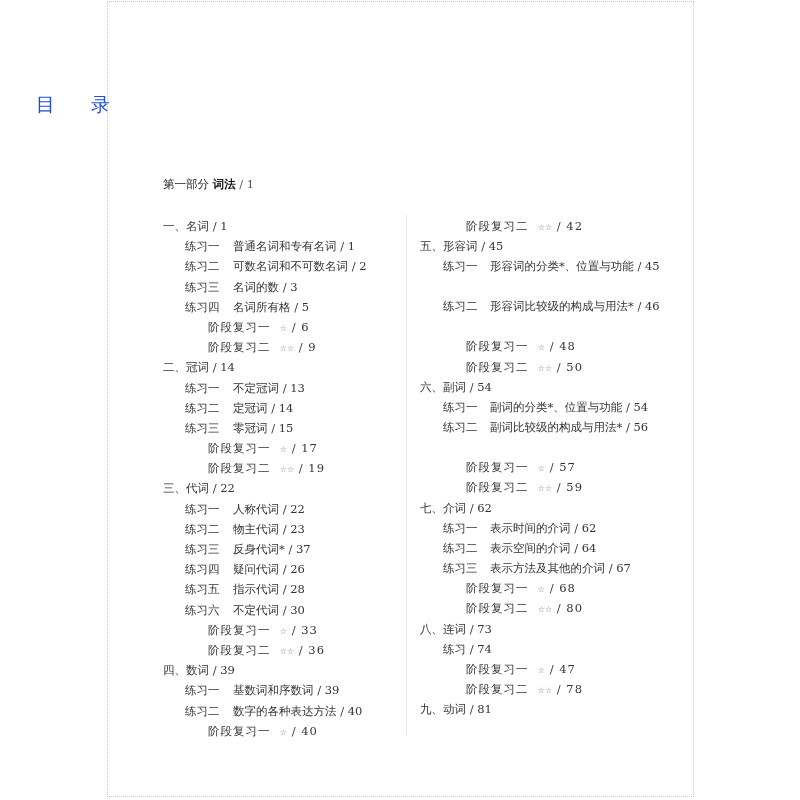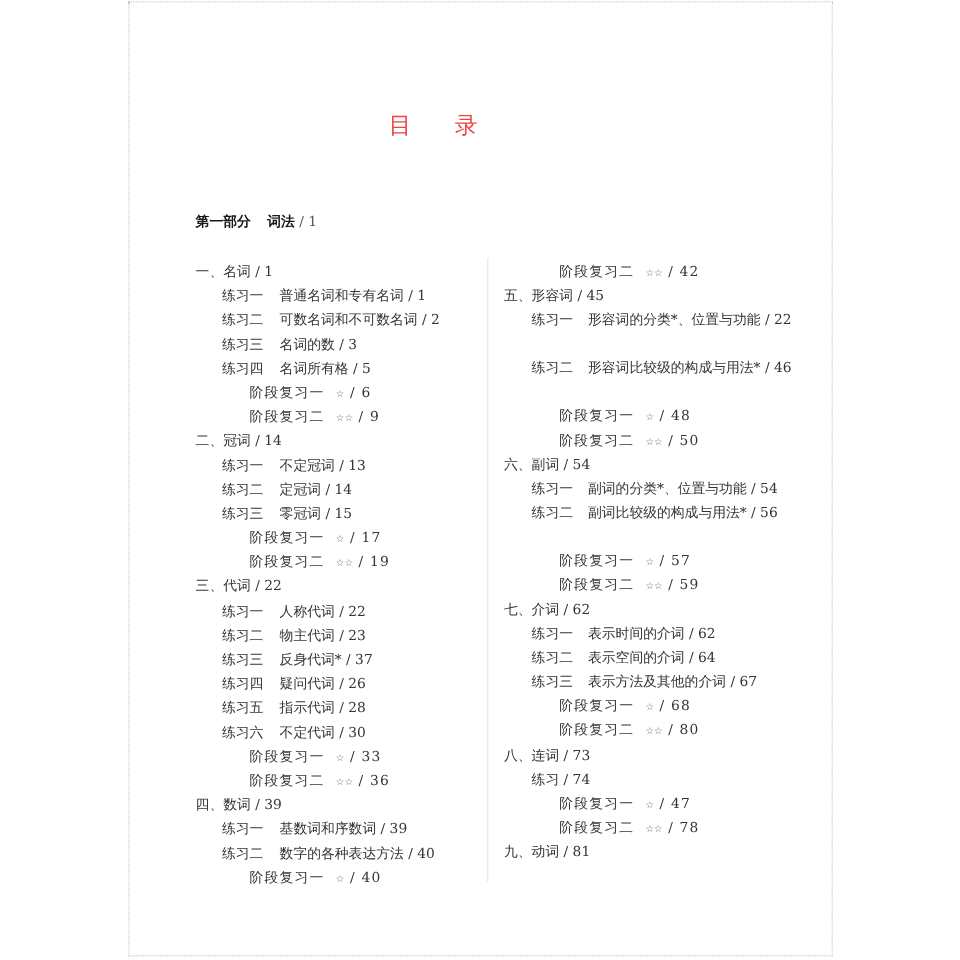--- a/index.html
+++ b/index.html
@@ -5,29 +5,29 @@
   html, body { margin: 0; padding: 0; }
   body {
     width: 800px; height: 800px; background: #ffffff; position: relative; overflow: hidden;
     font-family: "DejaVu Serif", "Liberation Serif", serif; color: #2a2a2a;
   }
   .page {
     position: absolute; left: 107px; top: 1px; width: 587px; height: 796px;
     border: 1px dotted #c8c8c8; box-sizing: border-box;
   }
   .title {
-    position: absolute; top: 92px; left: 0; width: 722px; text-align: center;
-    font-family: "DejaVu Sans", "Liberation Sans", sans-serif; font-size: 19px; color: #ef4444;
+    position: absolute; top: 92px; left: 0; width: 722px; 
+    font-family: "DejaVu Sans", "Liberation Sans", sans-serif; font-size: 19px; color: #1d4ed8;
     letter-spacing: 36px; text-indent: 36px;
   }
   .part {
     position: absolute; left: 163px; top: 177px;
     font-family: "DejaVu Sans", "Liberation Sans", sans-serif; font-size: 11.5px; color: #1a1a1a;
   }
-  .part .part-title { font-weight: bold; margin-right: 10px; }
+  .part .part-title { font-weight: normal; }
   .part .part-name { font-weight: bold; }
   .part .part-page { font-family: "DejaVu Serif", serif; font-weight: normal; color: #555; }
   .divider {
     position: absolute; left: 406px; top: 215px; width: 1px; height: 520px; background: #e6e6e6;
   }
   .col { position: absolute; }
   .col.left { left: 163px; top: 216px; }
   .col.right { left: 420px; top: 216px; }
   .row { position: relative; height: 20.2px; line-height: 20px; font-size: 11.5px; white-space: nowrap; color: #333; }
   .row.tall { height: 40px; }
@@ -159,21 +159,21 @@
   </div>
 <div class="col right" id="col-right">
     <div class="row review">
       <span class="txt"><span>阶段复习二</span>&nbsp;&nbsp;<span class="star">☆☆</span>&nbsp;<span>/ 42</span></span>
     </div>
     <div class="row lv0">
       <span class="txt">五、形容词 / 45</span>
     </div>
     <div class="row lv1 tall">
       <span class="lab">练习一</span>
-      <span class="wrap">形容词的分类*、位置与功能 / 22</span>
+      <span class="wrap">形容词的分类*、位置与功能 / 45</span>
     </div>
     <div class="row lv1 tall">
       <span class="lab">练习二</span>
       <span class="wrap">形容词比较级的构成与用法* / 46</span>
     </div>
     <div class="row review">
       <span class="txt"><span>阶段复习一</span>&nbsp;&nbsp;<span class="star">☆</span>&nbsp;<span>/ 48</span></span>
     </div>
     <div class="row review">
       <span class="txt"><span>阶段复习二</span>&nbsp;&nbsp;<span class="star">☆☆</span>&nbsp;<span>/ 50</span></span>

